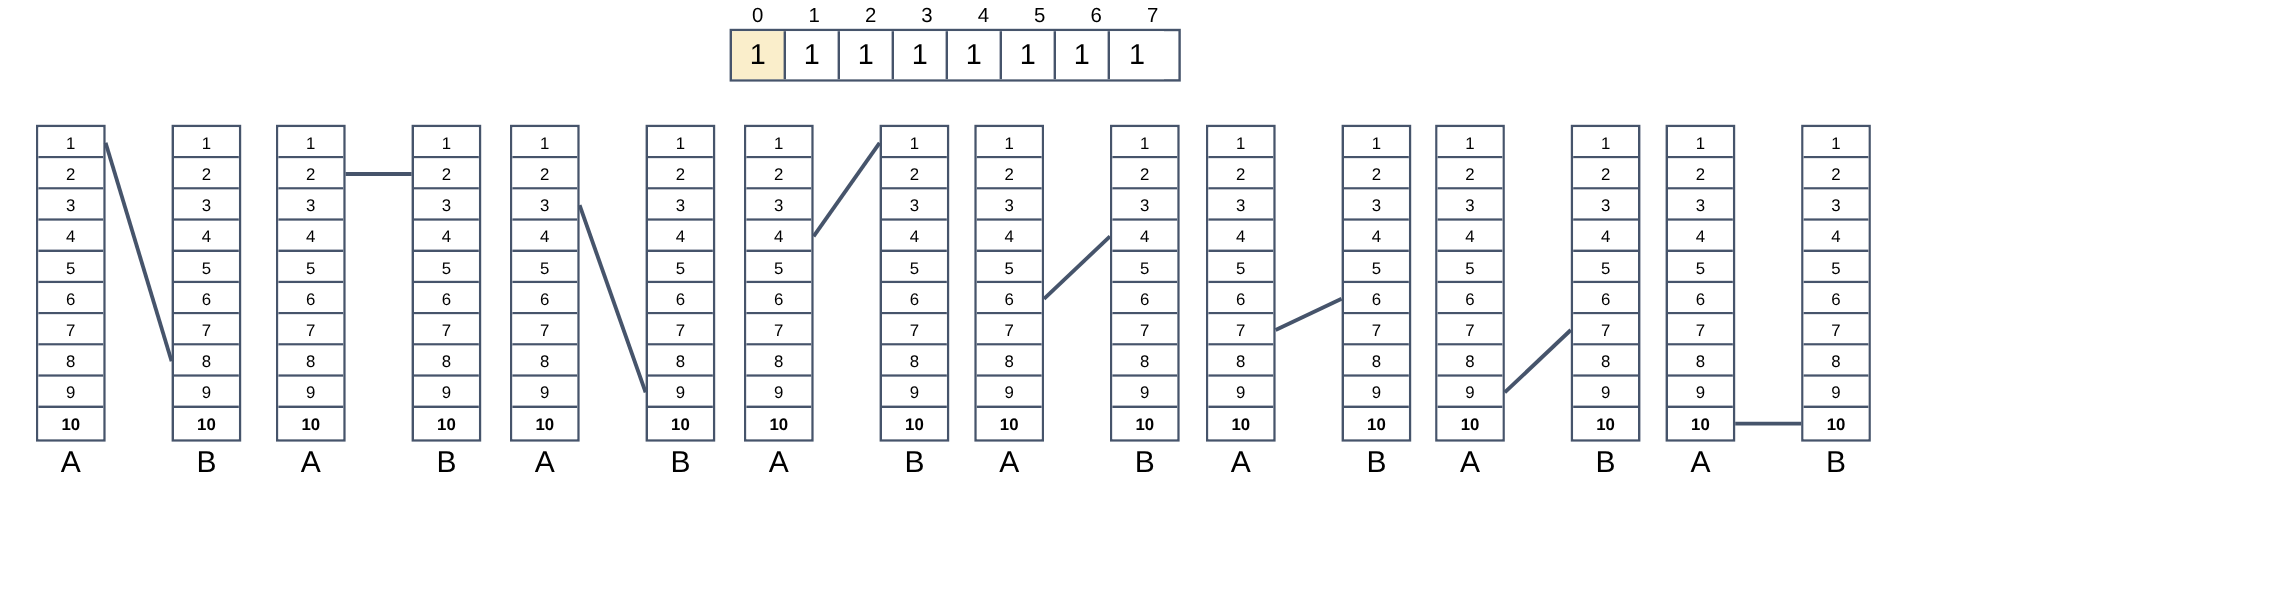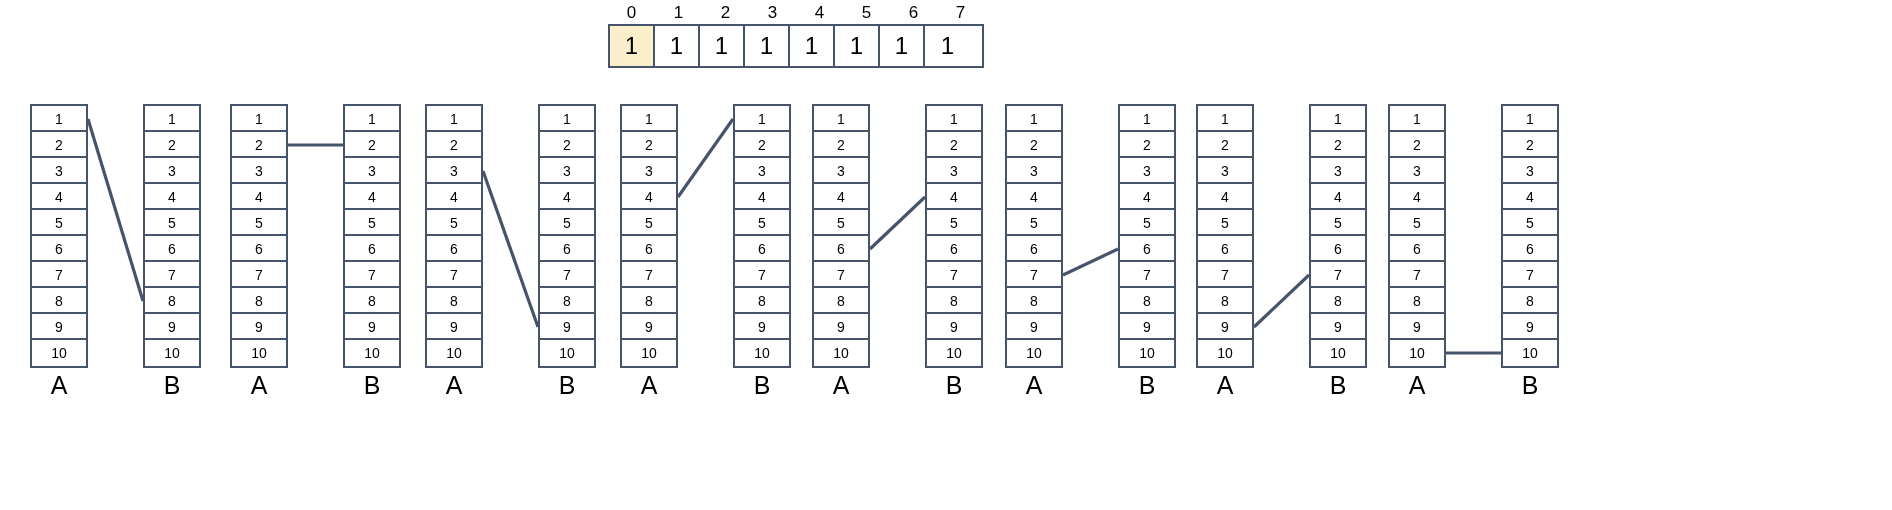--- a/index.html
+++ b/index.html
@@ -73,21 +73,21 @@
   }
   .stack-cell {
     height: 26px;
     line-height: 26px;
     text-align: center;
     font-size: 14px;
     border-bottom: 2px solid #46546b;
     box-sizing: border-box;
     background: #ffffff;
   }
-  .stack-cell:last-child { border-bottom: none; }
+  .stack-cell:last-child { border-bottom: none; font-weight: bold; }
   .stack-label {
     position: absolute;
     top: 266px;
     width: 58px;
     text-align: center;
     font-size: 25px;
     line-height: 30px;
     color: #000;
   }
   .link-svg {

